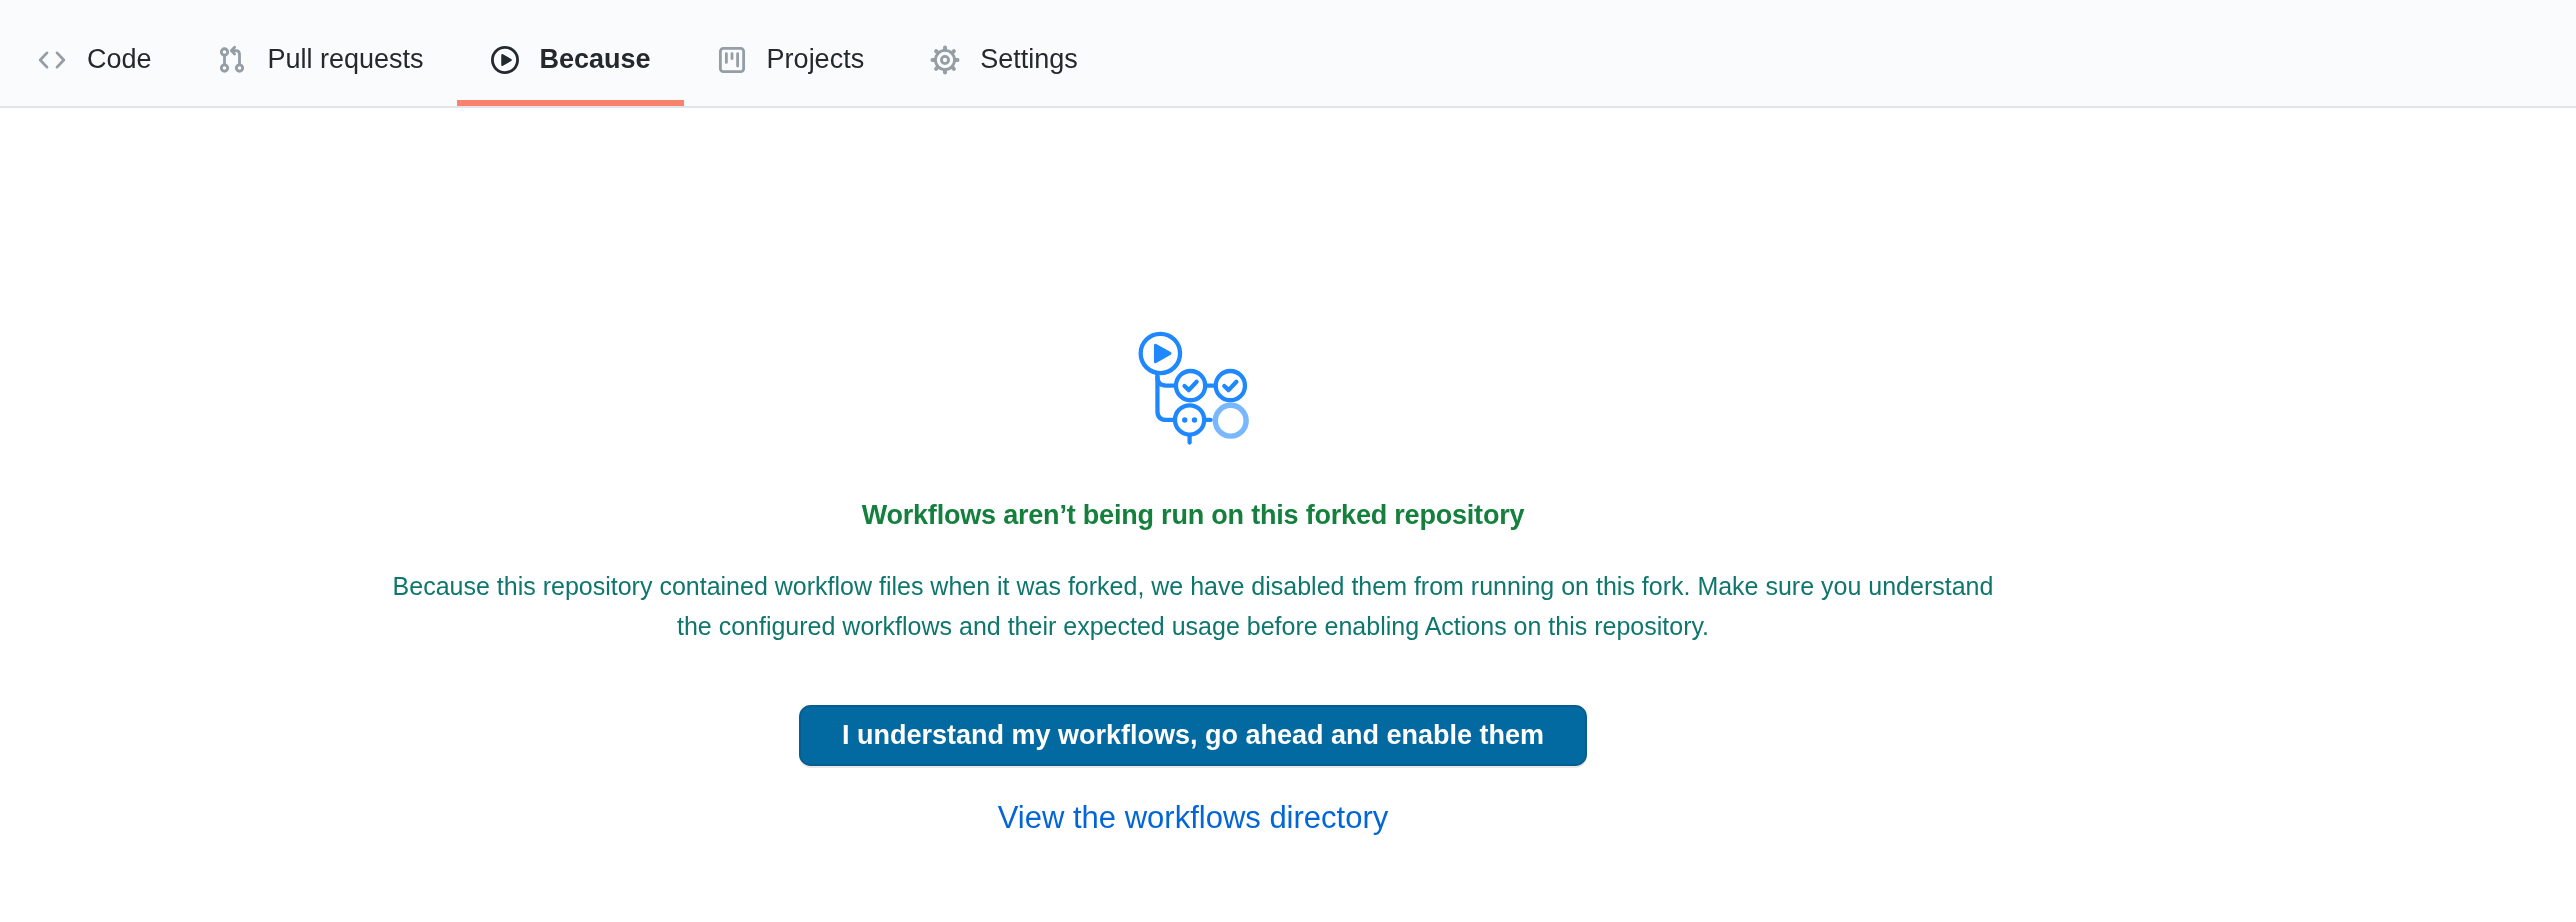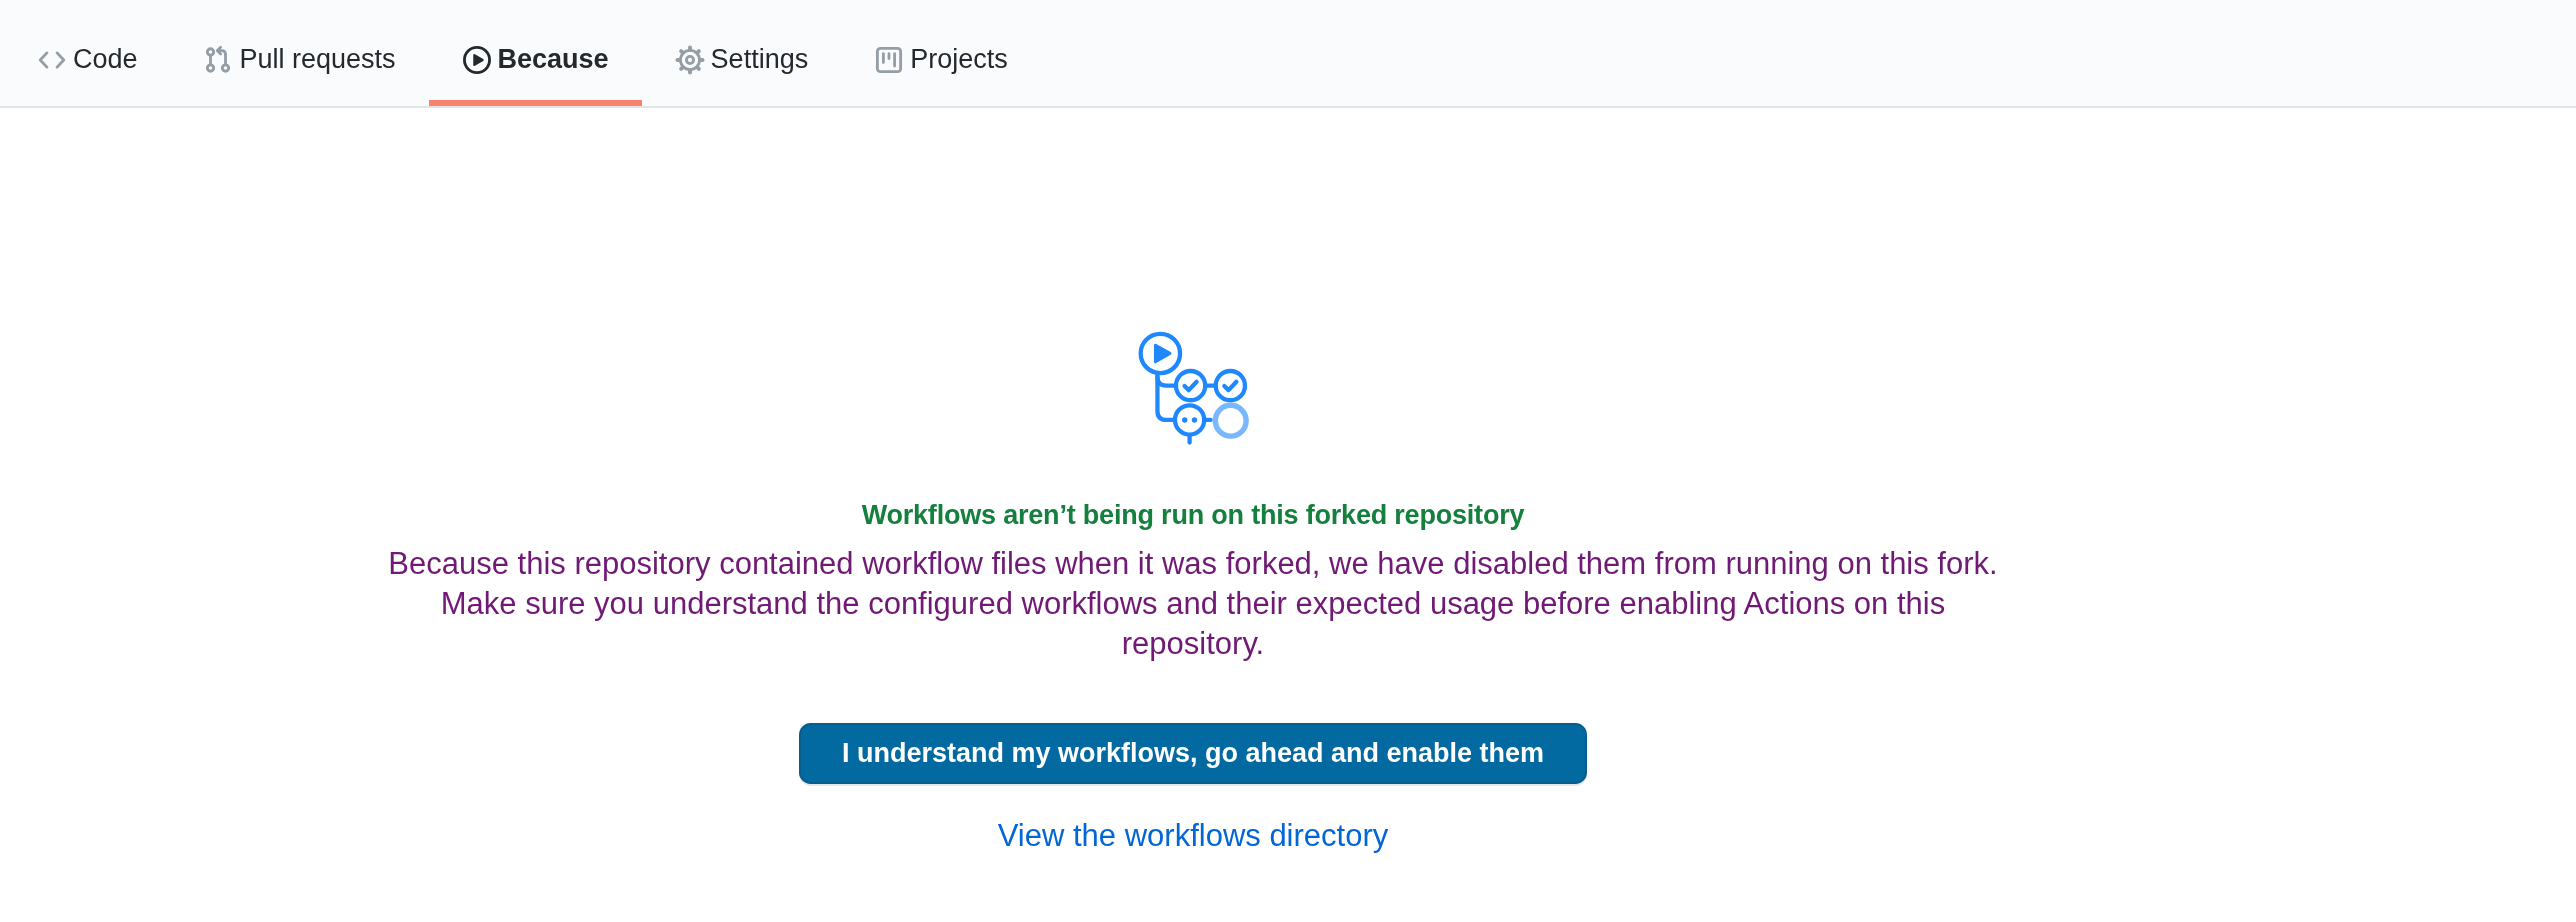--- a/index.html
+++ b/index.html
@@ -18,21 +18,21 @@
     background: #fafbfc;
     border-bottom: 2px solid #e1e4e8;
     display: flex;
     align-items: stretch;
     padding-left: 3.9px;
     padding-top: 13.7px;
   }
   .tab {
     display: flex;
     align-items: center;
-    gap: 6px;
+    gap: 20px;
     padding: 0 33px;
     font-size: 27px;
     line-height: 1;
     color: #24292e;
     text-decoration: none;
     cursor: pointer;
     white-space: nowrap;
   }
   .tab .ticon { display: flex; color: #959da5; }
   .tab .ticon svg { width: 30px; height: 30px; display: block; }
@@ -51,25 +51,25 @@
 
   .hero h1 {
     margin-top: 37px;
     font-size: 27px;
     line-height: 45px;
     font-weight: 700;
     color: #15803d;
     letter-spacing: -0.2px;
   }
   .hero p {
-    margin: 6px auto 0;
+    margin: 28px auto 0;
     max-width: 1612px;
-    font-size: 31px;
+    font-size: 25px;
     line-height: 40px;
-    color: #701a75;
+    color: #0f766e;
   }
   .enable-btn {
     margin-top: 59px;
     height: 61px;
     padding: 0 41px;
     font-family: inherit;
     font-size: 27px;
     font-weight: 700;
     color: #ffffff;
     background: #0369a1;
@@ -123,49 +123,49 @@
         <svg viewBox="0 0 16 16" fill="none">
           <circle cx="8" cy="8" r="6.7" stroke="currentColor" stroke-width="1.5"></circle>
           <path d="M6.6 5.4 L11 8 L6.6 10.6 Z" fill="currentColor" stroke="currentColor" stroke-width="1.2" stroke-linejoin="round"></path>
         </svg>
       </span>
       <span>Because</span>
     </a>
 
     <a class="tab">
       <span class="ticon">
+        <svg viewBox="0 0 16 16" fill="none" stroke="currentColor" stroke-width="1.5" stroke-linecap="round">
+          <rect x="1.8" y="1.8" width="12.4" height="12.4" rx="1.6"></rect>
+          <path d="M5 4.6 L5 9.3"></path>
+            <path d="M8 4.6 L8 7.2"></path>
+            <path d="M11 4.6 L11 11.2"></path>
+        </svg>
+      </span>
+      <span>Projects</span>
+    </a>
+
+    <a class="tab">
+      <span class="ticon">
         <svg viewBox="0 0 16 16" fill="none" stroke="currentColor">
           <circle cx="8" cy="8" r="5.1" stroke-width="1.5"></circle>
           <circle cx="8" cy="8" r="1.9" stroke-width="1.5"></circle>
           <g stroke-width="2.1" stroke-linecap="round">
             <path d="M13.6 8 L14.7 8"></path>
             <path d="M11.96 11.96 L12.74 12.74"></path>
             <path d="M8 13.6 L8 14.7"></path>
             <path d="M4.04 11.96 L3.26 12.74"></path>
             <path d="M2.4 8 L1.3 8"></path>
             <path d="M4.04 4.04 L3.26 3.26"></path>
             <path d="M8 2.4 L8 1.3"></path>
             <path d="M11.96 4.04 L12.74 3.26"></path>
           </g>
         </svg>
       </span>
       <span>Settings</span>
     </a>
-
-    <a class="tab">
-      <span class="ticon">
-        <svg viewBox="0 0 16 16" fill="none" stroke="currentColor" stroke-width="1.5" stroke-linecap="round">
-          <rect x="1.8" y="1.8" width="12.4" height="12.4" rx="1.6"></rect>
-          <path d="M5 4.6 L5 9.3"></path>
-            <path d="M8 4.6 L8 7.2"></path>
-            <path d="M11 4.6 L11 11.2"></path>
-        </svg>
-      </span>
-      <span>Projects</span>
-    </a>
   </nav>
 
   <main>
     <div class="hero">
 
       <span class="wficon">
         <svg viewBox="0 0 59 63" fill="none">
 
           <g stroke="#2088ff" stroke-width="2.2" stroke-linecap="round">
             <path d="M11 22.6 L11 42 Q11 46.6 15.6 46.6 L19.6 46.6"></path>

